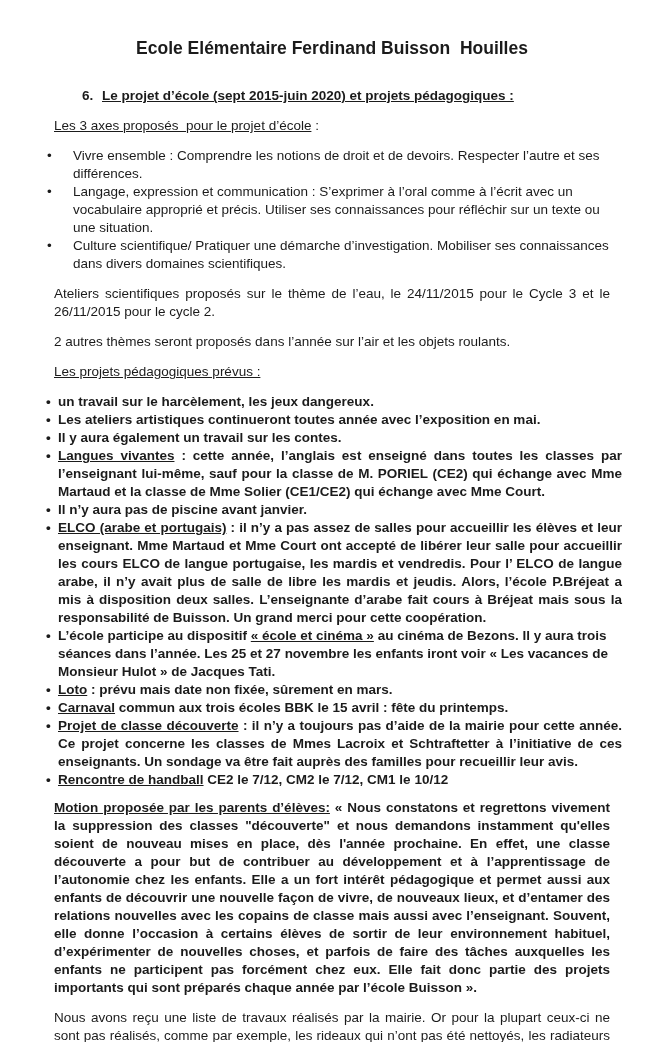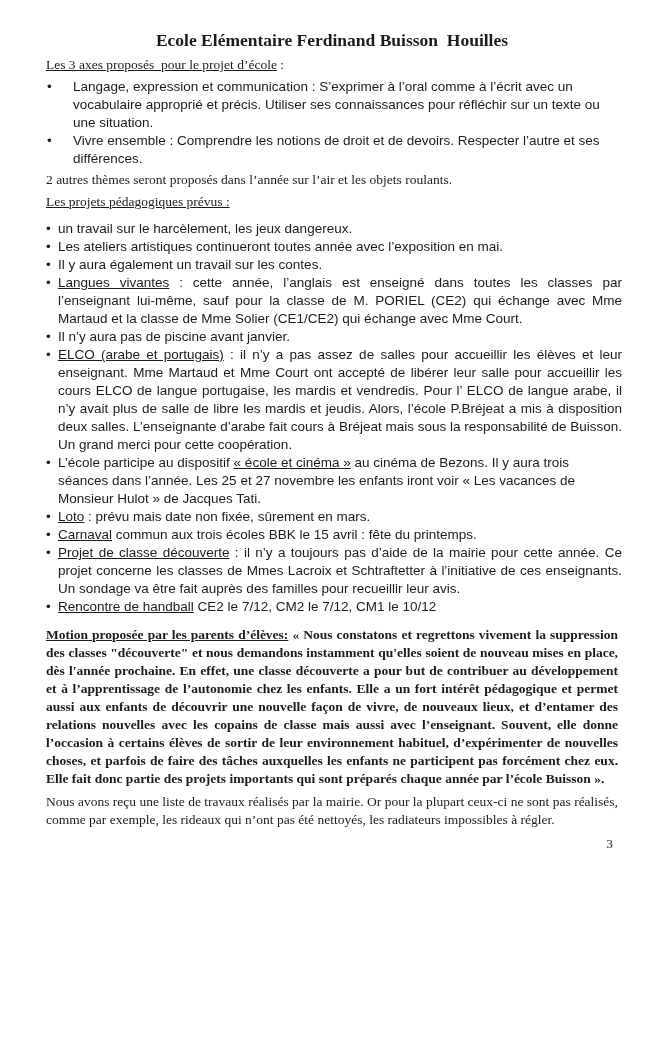--- a/index.html
+++ b/index.html
@@ -3,58 +3,61 @@
 <meta charset="utf-8">
 <style>
   html,body{margin:0;padding:0;background:#e8e8e8;}
   .page{
     width:665px;height:1042px;background:#ffffff;margin:0 auto;
     box-sizing:border-box;padding:24px 43px 0 42px;
     font-family:"Liberation Sans",sans-serif;
     font-size:13.5px;line-height:18px;color:#1b1b1b;
     overflow:hidden;
   }
-  p{margin:4px;font-family:Liberation Serif, serif;}
+  p{margin:12px;}
   ul{margin:0;padding:0;list-style:none;}
   .title{text-align:center;font-weight:bold;font-size:17.5px;line-height:24px;white-space:pre-wrap;}
   .heading{margin-top:27px;font-weight:bold;}
   .heading.h7{margin-top:4px;}
   .hnum{display:inline-block;margin-left:28px;width:20px;}
   .hu{text-decoration:underline;}
   .axes-intro{margin-top:4px;}
   .u{text-decoration:underline;}
   .l1 li{position:relative;padding-left:31px;}
   .l1 li::before{content:"\2022";position:absolute;left:5px;top:0;}
-  .l2{margin-top:9px;}
+  .l2{margin-top:9px;font-weight:bold;}
   .l2 li{position:relative;padding-left:16px;}
   .l2 li::before{content:"\2022";position:absolute;left:4px;top:0;}
   .just{text-align:justify;}
   .autres{margin-top:3px;}
   .prevus{margin-top:3px;}
   .motion{margin-top:10px;font-weight:bold;}
   .motion-adopted{font-weight:bold;}
   .ital{font-style:italic;}
   .final{margin-top:5px;}
   .pagenum{margin-top:6px;text-align:right;padding-right:5px;}
 </style>
 </head>
 <body>
 
 <div class="page">
 
   <p class="title">Ecole Elémentaire Ferdinand Buisson&nbsp; Houilles</p>
 
+  <p class="heading"><span class="hnum">6.</span><span class="hu">Le projet d’école (sept 2015-juin 2020) et projets pédagogiques&nbsp;:</span></p>
 
   <p class="axes-intro"><span class="u">Les 3 axes proposés&nbsp; pour le projet d’école</span><span> :</span></p>
 
   <ul class="l1">
+    <li>Vivre ensemble : Comprendre les notions de droit et de devoirs. Respecter l’autre et ses différences.</li>
     <li>Langage, expression et communication : S’exprimer à l’oral comme à l’écrit avec un vocabulaire approprié et précis. Utiliser ses connaissances pour réfléchir sur un texte ou une situation.</li>
-    <li>Vivre ensemble : Comprendre les notions de droit et de devoirs. Respecter l’autre et ses différences.</li>
+    <li>Culture scientifique/ Pratiquer une démarche d’investigation. Mobiliser ses connaissances dans divers domaines scientifiques.</li>
   </ul>
 
+  <p class="just">Ateliers scientifiques proposés sur le thème de l’eau, le 24/11/2015 pour le Cycle 3 et le 26/11/2015 pour le cycle 2.</p>
 
   <p class="autres">2 autres thèmes seront proposés dans l’année sur l’air et les objets roulants.</p>
 
   <p class="prevus u">Les projets pédagogiques prévus&nbsp;:</p>
 
   <ul class="l2">
     <li><span>un travail sur le harcèlement, les jeux dangereux.</span></li>
     <li><span>Les ateliers artistiques continueront toutes année avec l’exposition en mai.</span></li>
     <li><span>Il y aura également un travail sur les contes.</span></li>
     <li class="just"><span class="u">Langues vivantes</span><span>&nbsp;: cette année, l’anglais est enseigné dans toutes les classes par l’enseignant lui-même, sauf pour la classe de M. PORIEL (CE2) qui échange avec Mme Martaud et la classe de Mme Solier (CE1/CE2) qui échange avec Mme Court.</span></li>

